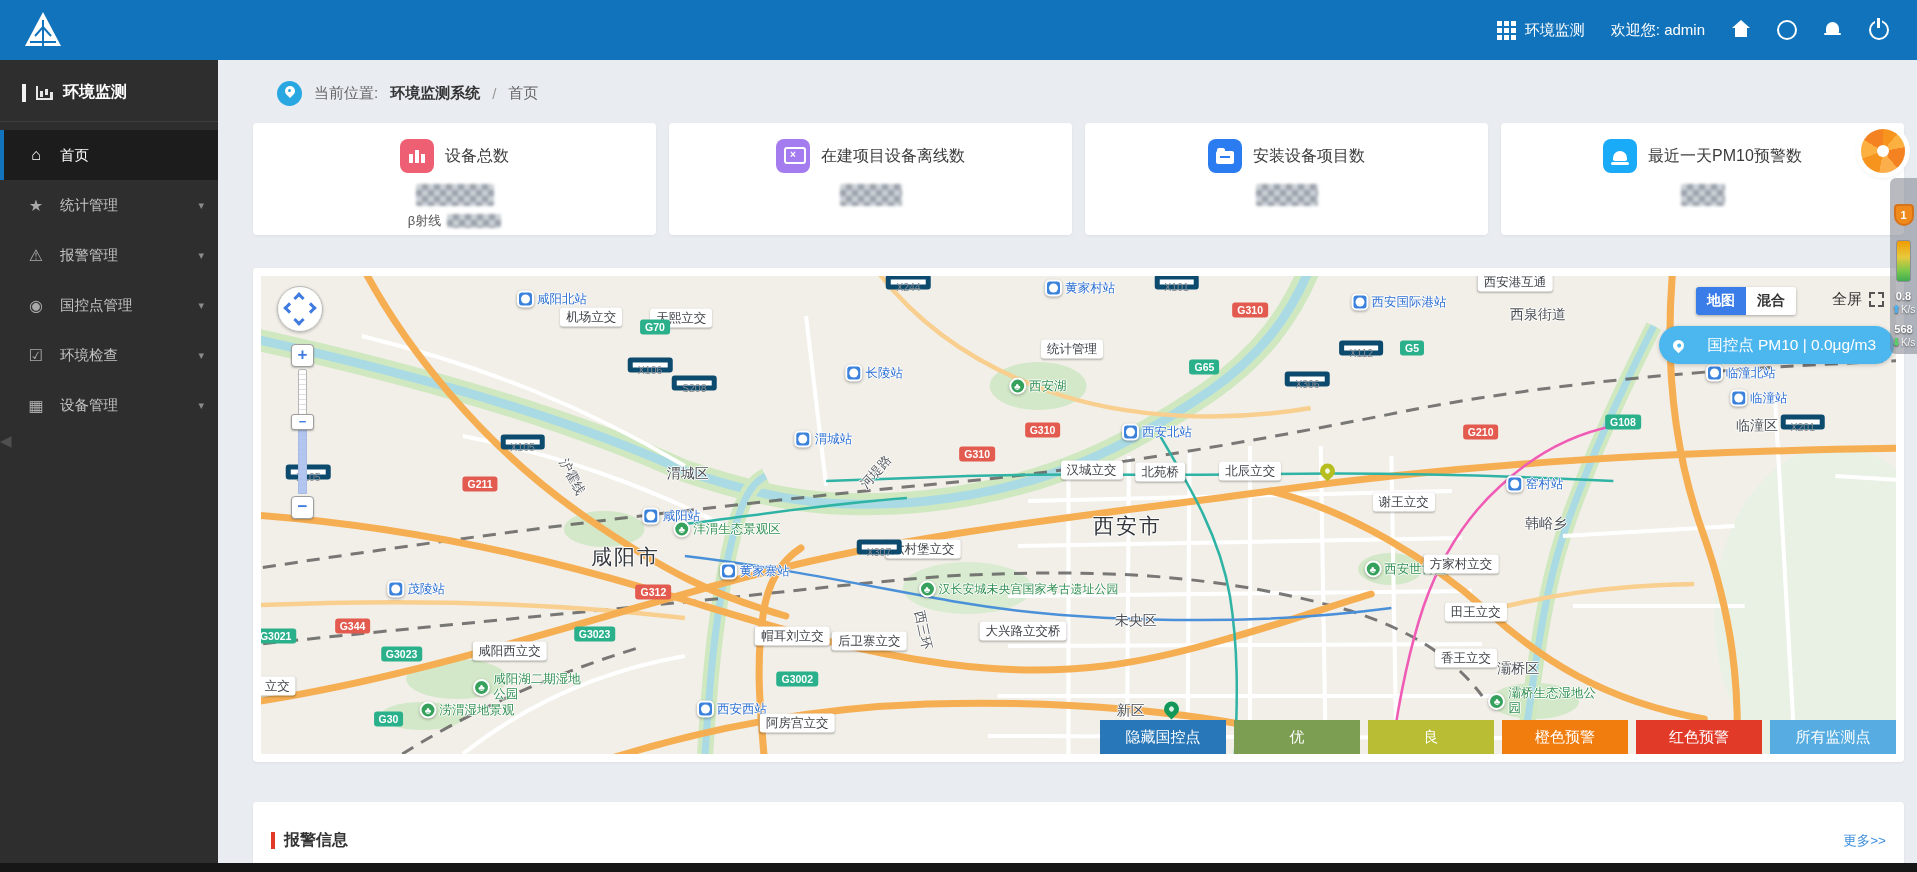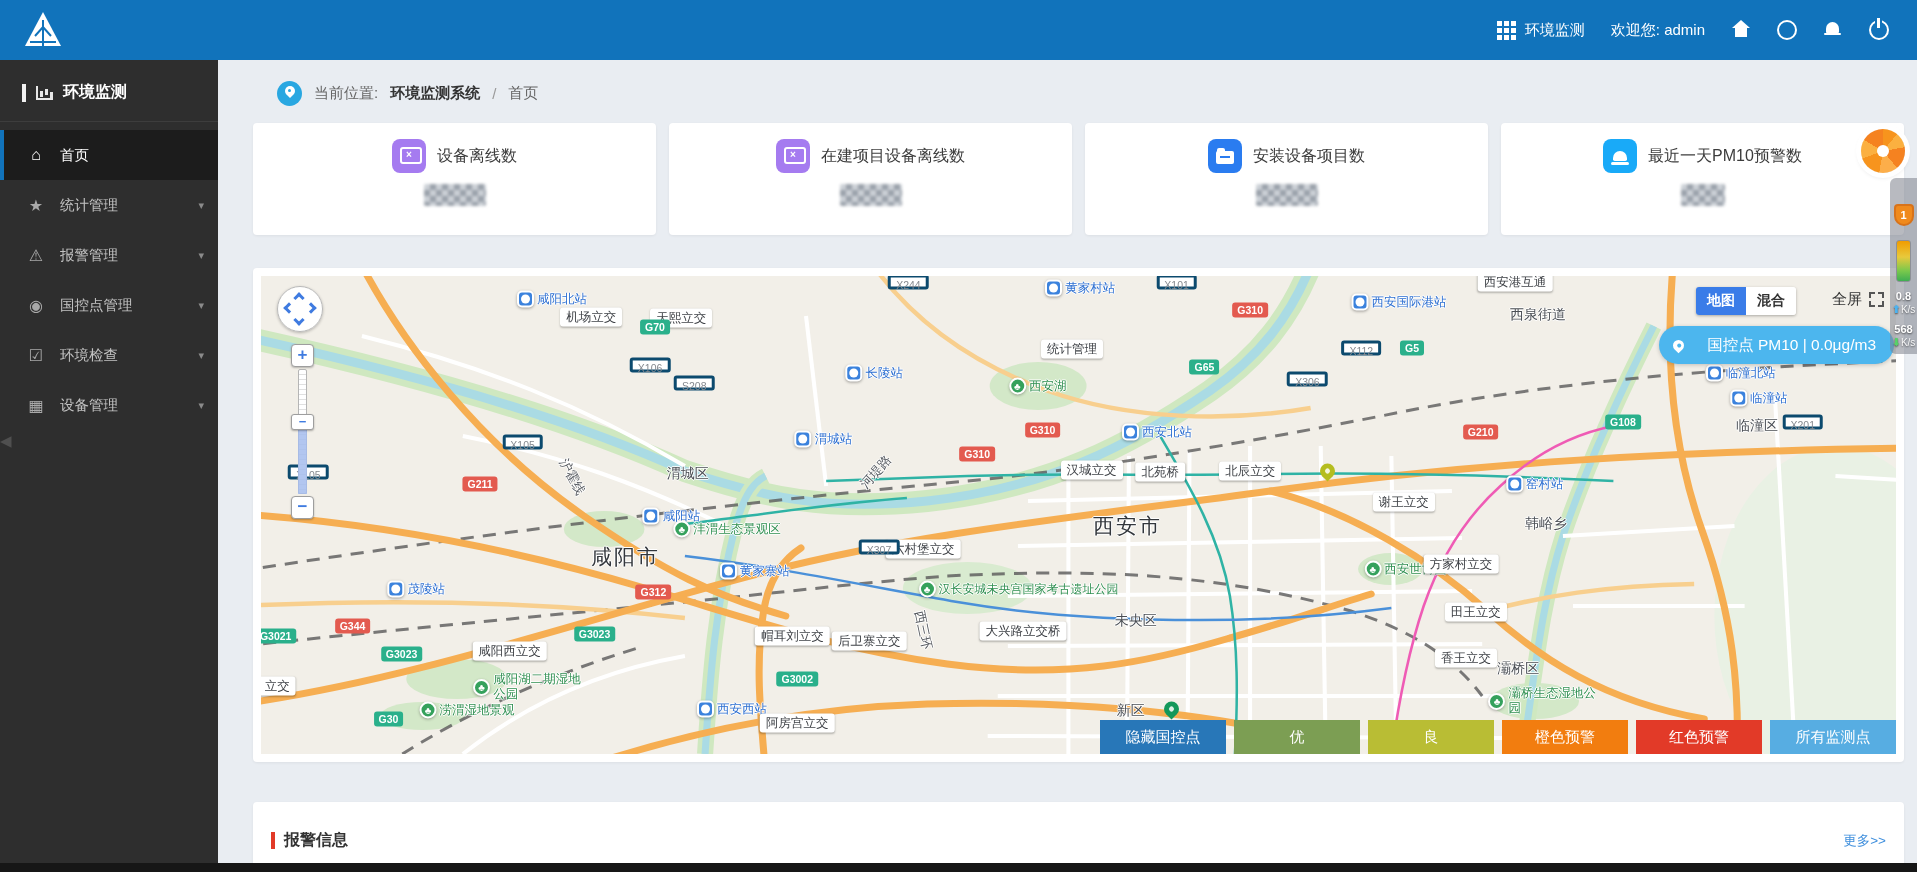--- a/index.html
+++ b/index.html
@@ -115,21 +115,21 @@
   .anno.pk .tx { color:#2f8f50; }
   .anno.pill .tx { background:#fff; padding:1px 6px; border-radius:3px; color:#3f4247;
     box-shadow:0 1px 2px rgba(0,0,0,.25); text-shadow:none; }
   .anno.city .tx { font-size:21px; font-weight:normal; color:#33373c; letter-spacing:2px; }
   .anno.dist .tx { font-size:14px; color:#4a4e54; }
   .anno.road .tx { font-size:13px; color:#55595f; }
   .anno.bd .tx { text-shadow:none; font-size:10.5px; font-weight:bold; color:#fff; padding:0 5px; height:15px;
     line-height:15px; border-radius:3px; }
   .anno.br .tx { background:#e35a4f; }
   .anno.bg2 .tx { background:#2ab08b; }
-  .anno.bw .tx { background:#fff; color:#85898f; font-weight:normal; border:3px solid #0c4a6e; }
+  .anno.bw .tx { background:#fff; color:#85898f; font-weight:normal; border:5px solid #0c4a6e; }
   .anno.piny .mk, .anno.ping .mk { display:block; width:15px; height:15px; border-radius:50% 50% 50% 0;
     transform:rotate(-45deg); position:relative; }
   .anno.piny .mk { background:#b5bd1f; } .anno.ping .mk { background:#13985a; }
   .anno.piny .mk::before, .anno.ping .mk::before { content:""; position:absolute; left:5px; top:5px; width:5px;
     height:5px; border-radius:50%; background:rgba(255,255,255,.85); }
   .anno.wrap { white-space:normal; }
   .anno.wrap .tx { width:92px; line-height:1.2; }
   .anno.wrap2 .tx { width:120px; line-height:1.2; font-size:12px; }
 
   
@@ -271,31 +271,31 @@
   <main class="content">
     <div class="breadcrumb">
       <span class="bc-pin"></span>
       <span>当前位置:</span>
       <span class="bc-sys">环境监测系统</span>
       <span class="bc-sep">/</span>
       <span>首页</span>
     </div>
 
     <div class="cards">
-        <div class="card">
+      <div class="card">
           <div class="card-head">
-            <span class="cic ic-monitor" style="background:#a57bf0"></span>
-            <span class="card-title">设备离线数</span>
+            <span class="cic ic-chart" style="background:#ee5f74"></span>
+            <span class="card-title">设备总数</span>
           </div>
           <div class="card-val">
-            <span class="redact"></span>
+            <span class="redact vlg"></span>
           </div>
           <div class="card-sub">
-            <span></span>
-
+            <span>β射线</span>
+            <span class="redact vsm"></span>
           </div>
         </div>
         <div class="card">
           <div class="card-head">
             <span class="cic ic-monitor" style="background:#a57bf0"></span>
             <span class="card-title">在建项目设备离线数</span>
           </div>
           <div class="card-val">
             <span class="redact"></span>
           </div>

